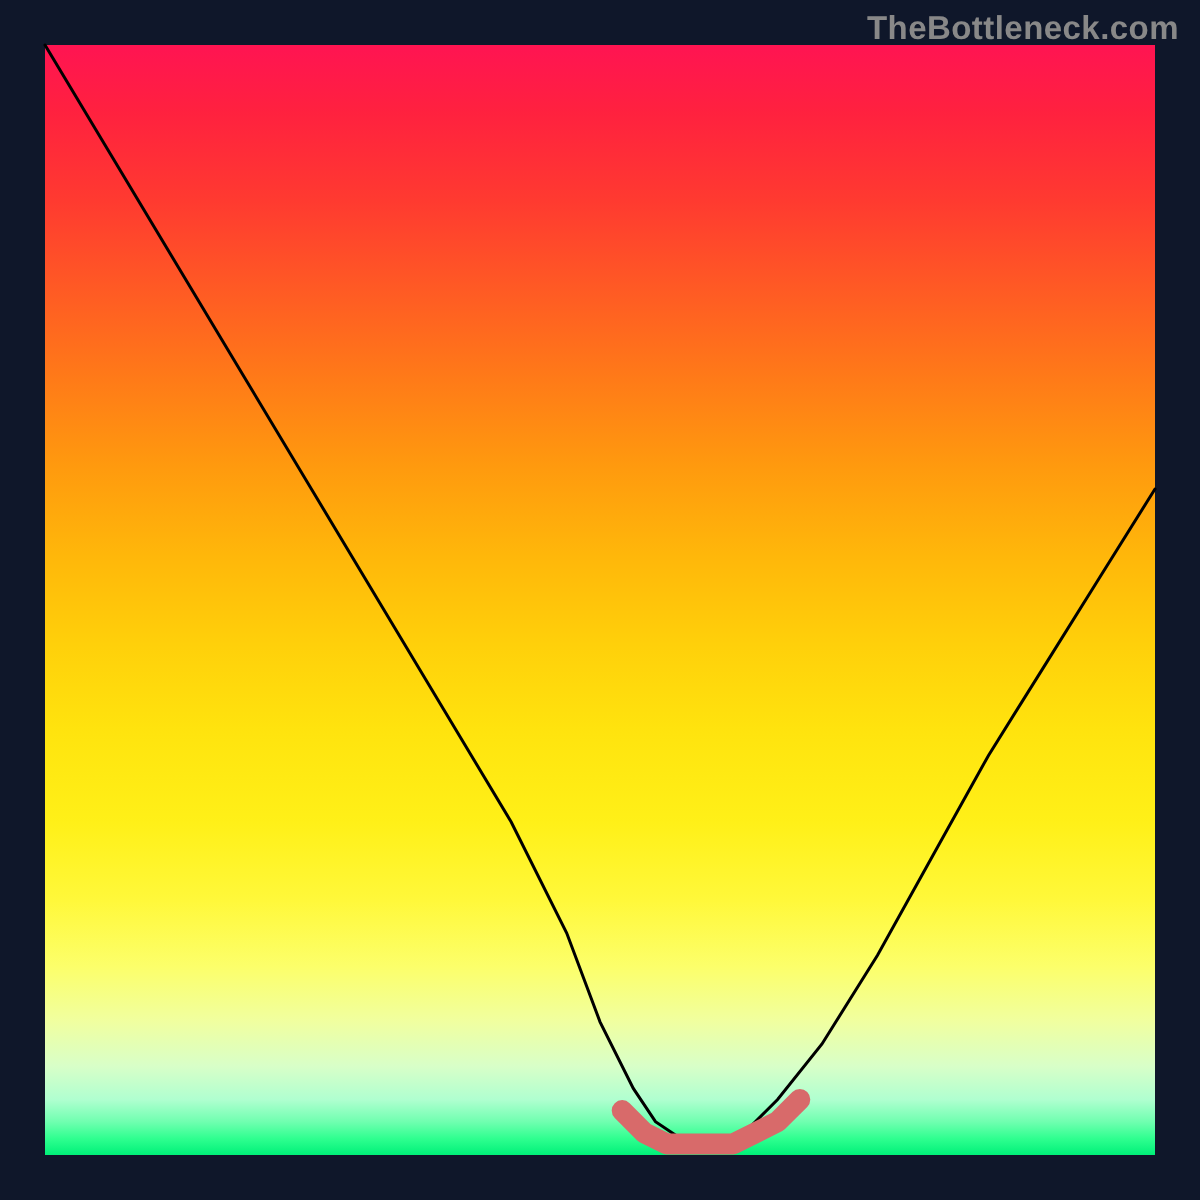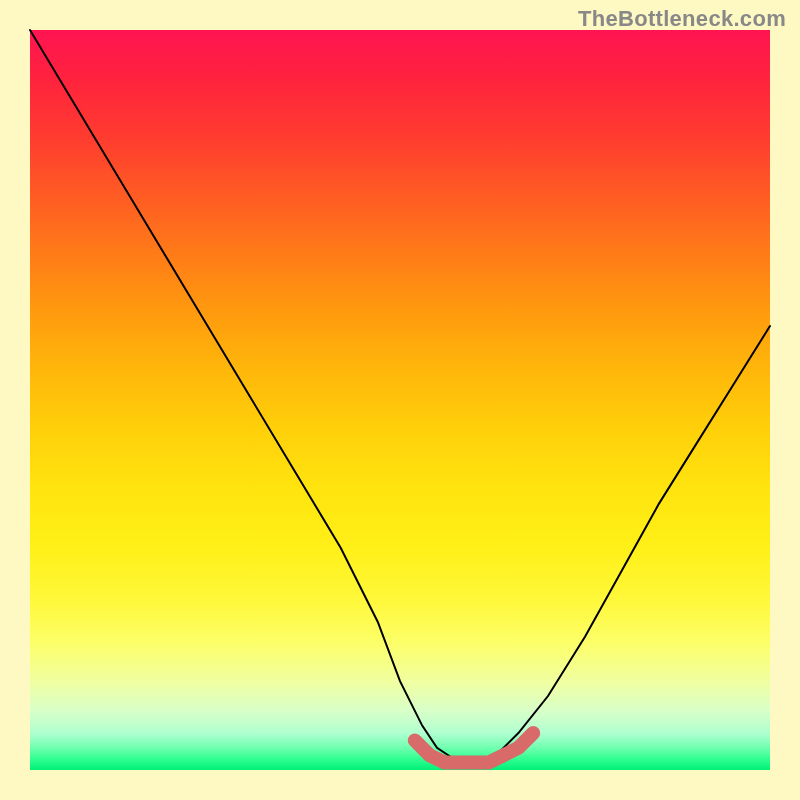--- a/index.html
+++ b/index.html
@@ -8,21 +8,21 @@
     width: 800px;
     height: 800px;
     background: #000;
     overflow: hidden;
     font-family: Arial, Helvetica, sans-serif;
   }
   .frame {
     position: relative;
     width: 800px;
     height: 800px;
-    background: #fef9c3;
+    background: #0f172a;
   }
   .plot-area {
     position: absolute;
     left: 30px;
     top: 30px;
     width: 740px;
     height: 740px;
     background: linear-gradient(to bottom,
       #ff1452 0%,
       #ff213f 6%,

